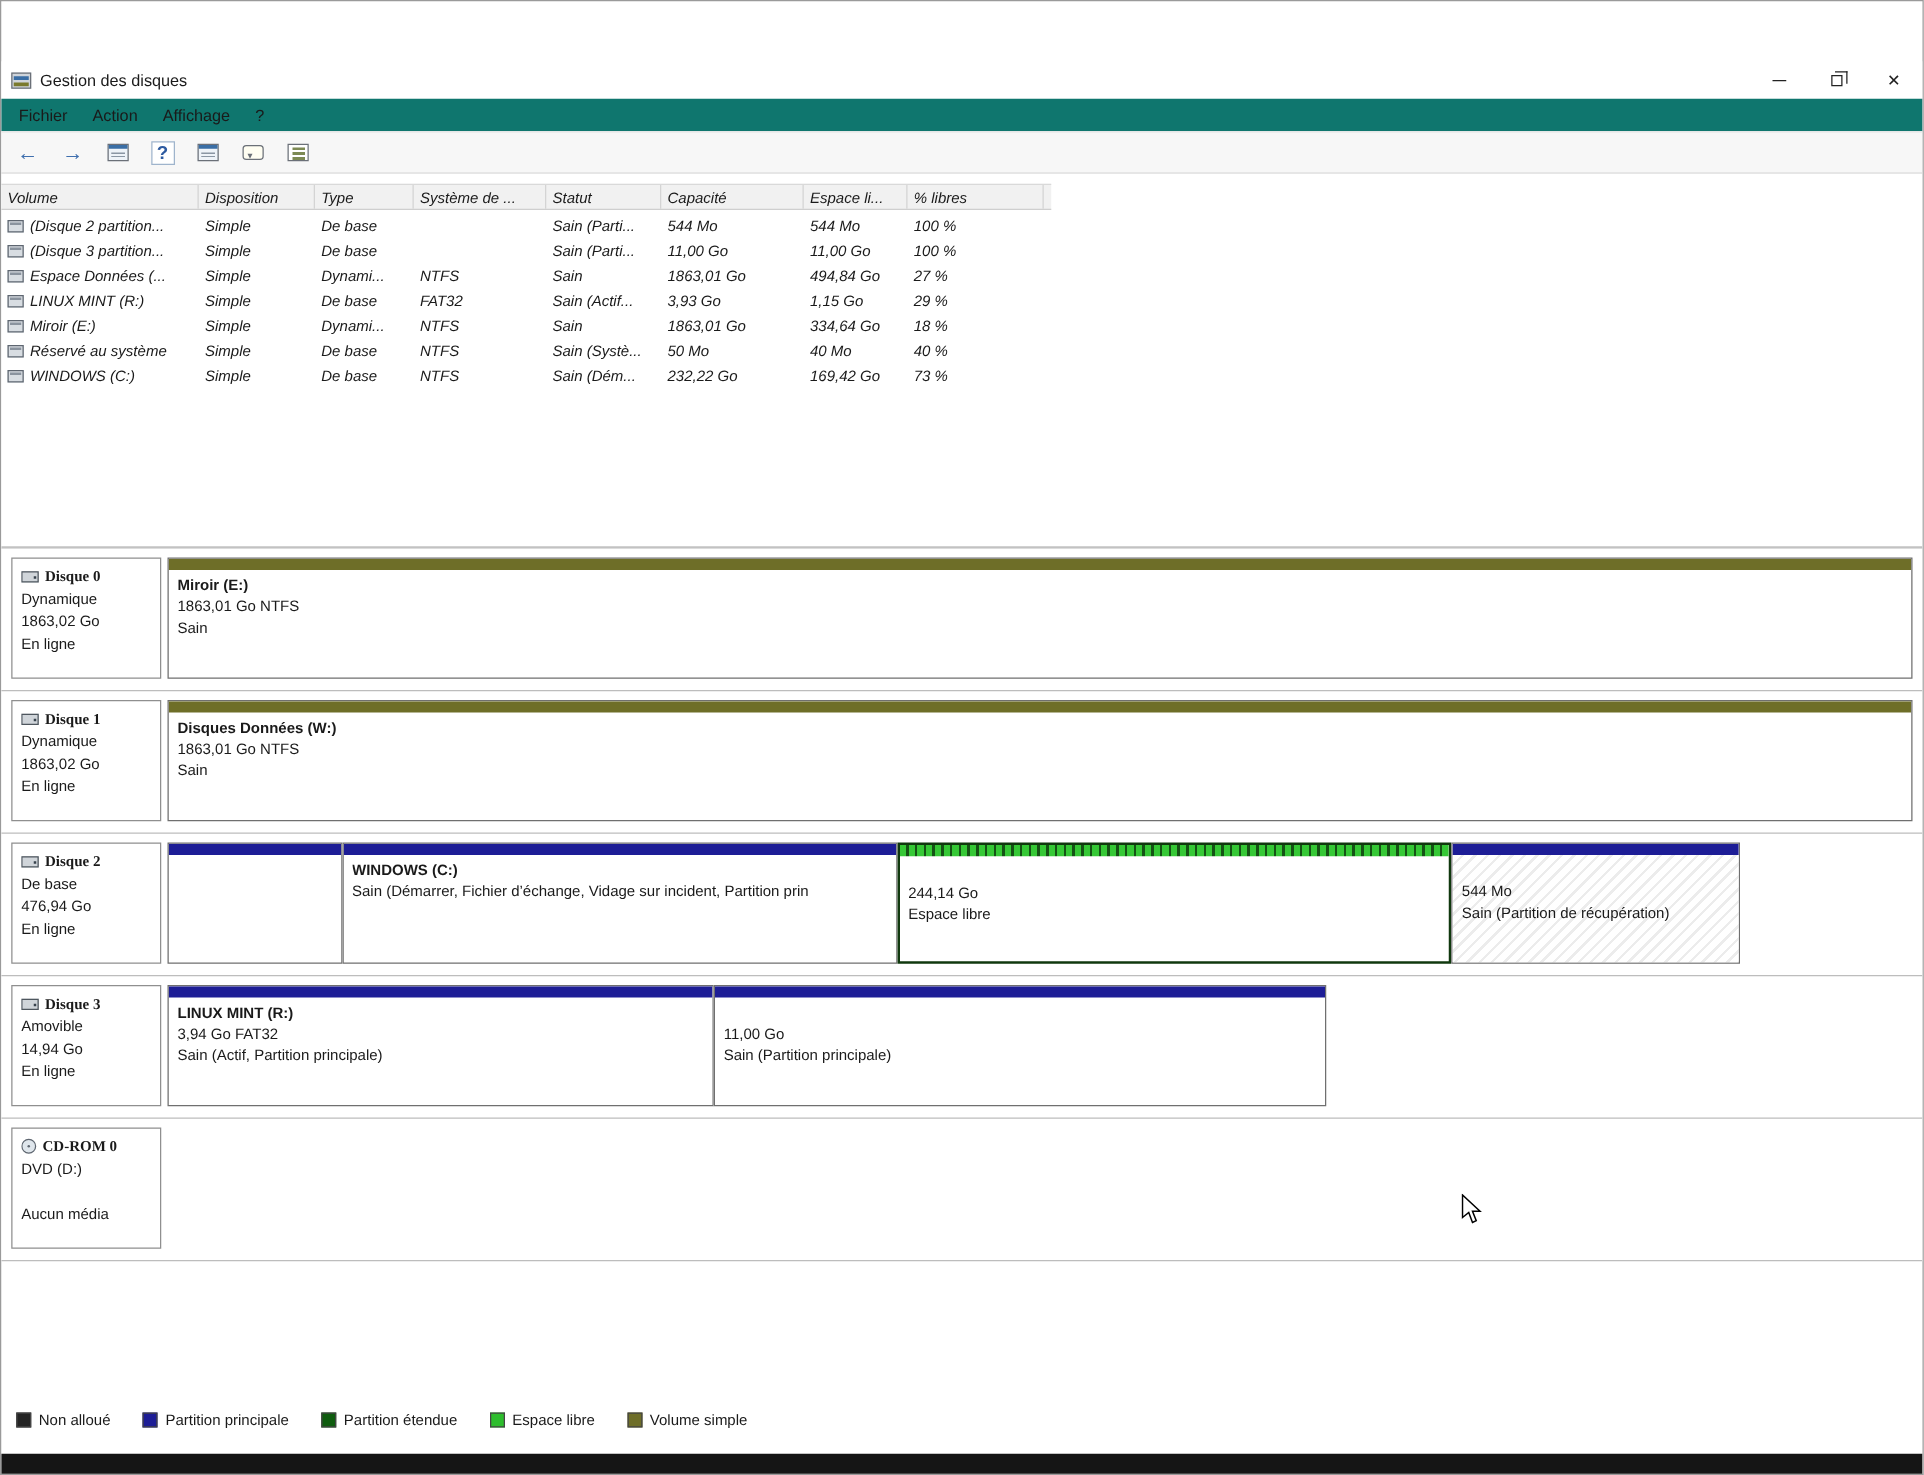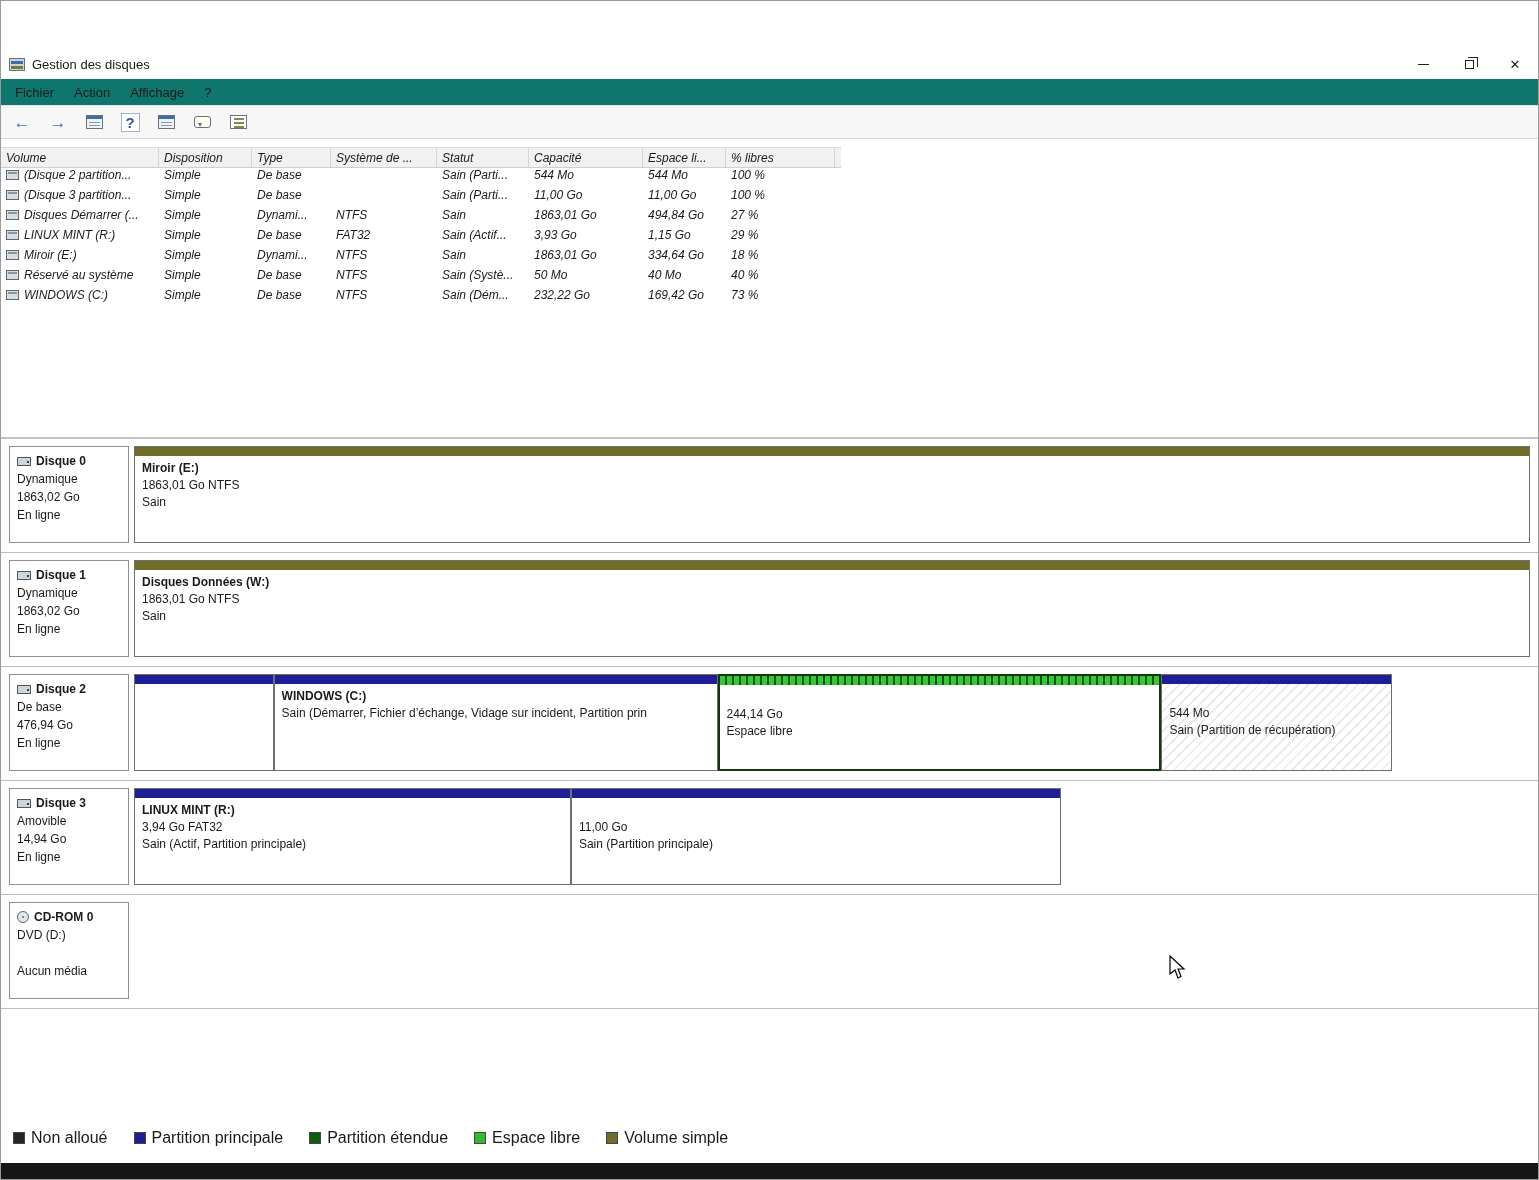--- a/index.html
+++ b/index.html
@@ -39,51 +39,51 @@
   .bubble { width:17px; height:12px; border:1px solid #6b7078; border-radius:3px; background:#fffef2; position:relative; }
   .bubble::after { content:""; position:absolute; left:3px; bottom:-4px; border:4px solid transparent; border-top-color:#6b7078; border-left-width:2px; border-right-width:2px; }
   .listview { width:17px; height:14px; border:1px solid #6b7078; background:#fff;
       background-image:repeating-linear-gradient(180deg,#7d8a54 0 2px,transparent 2px 4px); background-size:10px 100%; background-position:3px 2px; background-repeat:no-repeat; }
 
   
   .vol-region { height:300px; background:#fff; border-bottom:2px solid #c2c2c2; padding-top:8px;font-style:italic; }
   .vt { width:840px; }
   .vt-header { display:flex; height:21px; background:#f1f1f1; border-top:1px solid #d9d9d9; border-bottom:1px solid #cfcfcf; }
   .vt-h { border-right:1px solid #d4d4d4; padding:3px 5px; font-size:12px; white-space:nowrap; overflow:hidden; }
-  .vt-row { display:flex; height:20px; align-items:flex-start; }
+  .vt-row { display:flex; height:20px; align-items:flex-end; }
   .vt-c { padding:0 5px; white-space:nowrap; overflow:hidden; font-size:12px; display:flex; align-items:center; }
   .c0{width:158px} .c1{width:93px} .c2{width:79px} .c3{width:106px} .c4{width:92px} .c5{width:114px} .c6{width:83px} .c7{width:109px}
   .vol-icon { width:13px; height:10px; background:#d8dde2; border:1px solid #5e6670; margin-right:5px; position:relative; flex:none; }
   .vol-icon::before { content:""; position:absolute; left:1px; right:1px; top:1px; height:2px; background:#8a939e; }
 
   
   .graph { background:#fff; }
   .disk-row { display:flex; height:114px; border-bottom:1px solid #bdbdbd; padding:7px 8px 9px 8px; }
   .disk-info { width:120px; flex:none; border:1px solid #8f8f8f; padding:5px 7px; background:#fff; }
   .disk-info > div { min-height:18px; line-height:18px; white-space:nowrap; overflow:hidden; }
-  .di-name { display:flex; align-items:center; font-weight:bold; }
+  .di-name { display:flex; align-items:center; font-weight:bold;font-family:Liberation Serif, serif; }
   .hdd-icon { width:14px; height:9px; background:#d0d5da; border:1px solid #4e565e; margin-right:5px; position:relative; flex:none; }
   .hdd-icon::after { content:""; position:absolute; right:1px; top:3px; width:2px; height:2px; background:#37424c; }
   .cd-icon { width:12px; height:12px; border-radius:50%; background:#dfe6ec; border:1px solid #5e6670; margin-right:5px; position:relative; flex:none; }
   .cd-icon::after { content:""; position:absolute; left:4px; top:4px; width:2px; height:2px; border-radius:50%; background:#5e6670; }
   .disk-parts { flex:1; display:flex; margin-left:5px; }
   .part { display:flex; flex-direction:column; border:1px solid #6f6f6f; background:#fff; overflow:hidden; }
   .part + .part { margin-left:0; border-left:1px solid #6f6f6f; }
   .part-bar { height:9px; flex:none; }
   .part.simple  .part-bar { background:var(--simple,#6e6e28); }
   .part.primary .part-bar { background:var(--primary,#1d1d96); }
   .part.free    .part-bar { background:repeating-linear-gradient(90deg,#35c835 0 5px,#145214 5px 7px); }
   .part-body { flex:1; padding:4px 7px; line-height:17px; }
   .pt-title { font-weight:bold; min-height:17px; white-space:nowrap; overflow:hidden; }
   .pt-line { min-height:17px; white-space:nowrap; overflow:hidden; }
   .part.selected { border:2px solid var(--free_selected_border,#10380e); }
   .part.hatched .part-body { background:repeating-linear-gradient(135deg,#ffffff 0 5px,#ececec 5px 7px); }
 
   
-  .legend { position:absolute; left:12px; top:1128px; display:flex; gap:26px; align-items:center; font-size:16px; }
+  .legend { position:absolute; left:12px; top:1128px; display:flex; gap:26px; align-items:center; font-size:12px; }
   .legend-item { display:flex; align-items:center; gap:6px; }
   .legend-sq { width:12px; height:12px; border:1px solid #444; flex:none; }
   .sq-unallocated { background:var(--unallocated,#242424); }
   .sq-primary { background:var(--primary,#1d1d96); }
   .sq-extended { background:var(--extended,#0e5c0e); }
   .sq-free { background:var(--free,#2dbe2d); }
   .sq-simple { background:var(--simple,#6e6e28); }
 
   .screen-edge { position:absolute; left:0; right:0; top:1162px; height:18px; background:#151515; }
 
@@ -174,21 +174,21 @@
       <div class="vt-c c2">De base</div>
       <div class="vt-c c3"></div>
       <div class="vt-c c4">Sain (Parti...</div>
       <div class="vt-c c5">11,00 Go</div>
       <div class="vt-c c6">11,00 Go</div>
       <div class="vt-c c7">100 %</div>
     </div>
     <div class="vt-row">
       <div class="vt-c c0">
           <span class="vol-icon"></span>
-          <span>Disques Démarrer (...</span>
+          <span>Espace Données (...</span>
         </div>
       <div class="vt-c c1">Simple</div>
       <div class="vt-c c2">Dynami...</div>
       <div class="vt-c c3">NTFS</div>
       <div class="vt-c c4">Sain</div>
       <div class="vt-c c5">1863,01 Go</div>
       <div class="vt-c c6">494,84 Go</div>
       <div class="vt-c c7">27 %</div>
     </div>
     <div class="vt-row">

